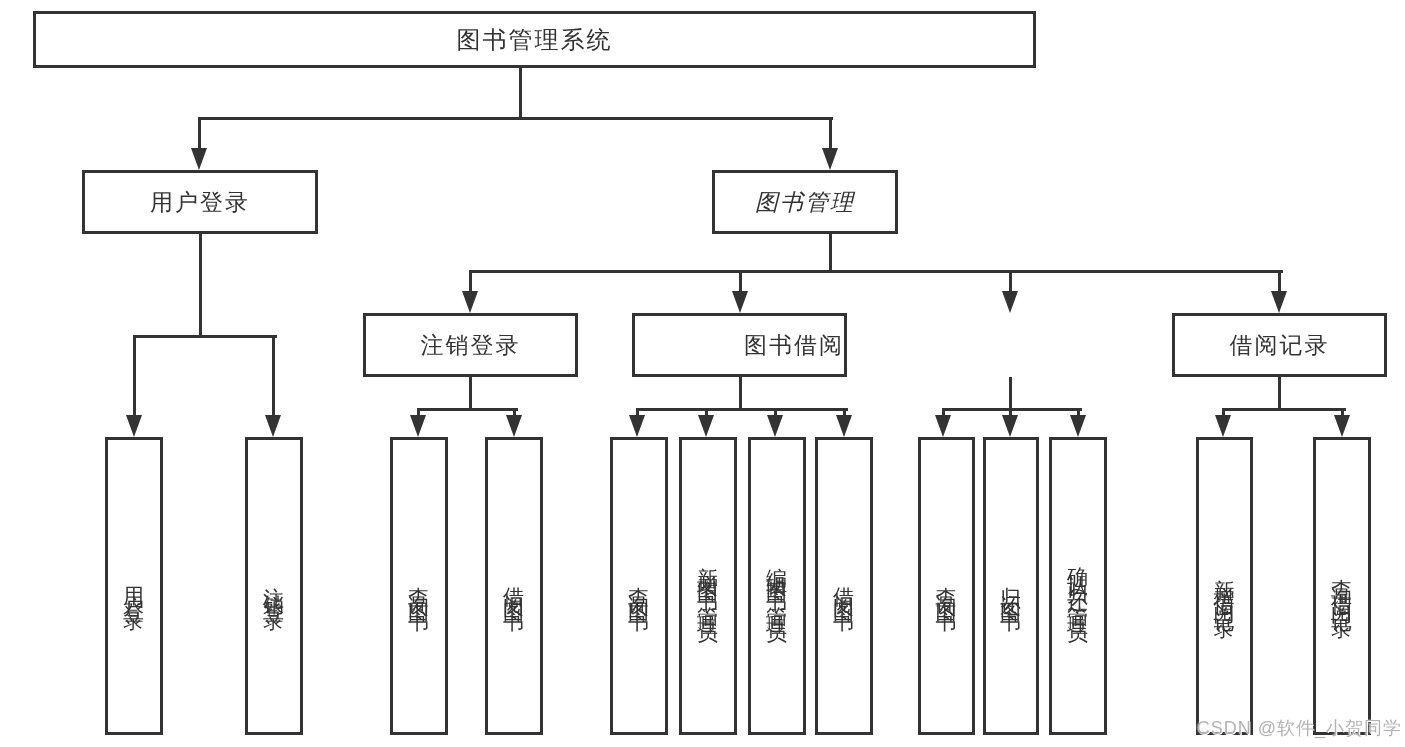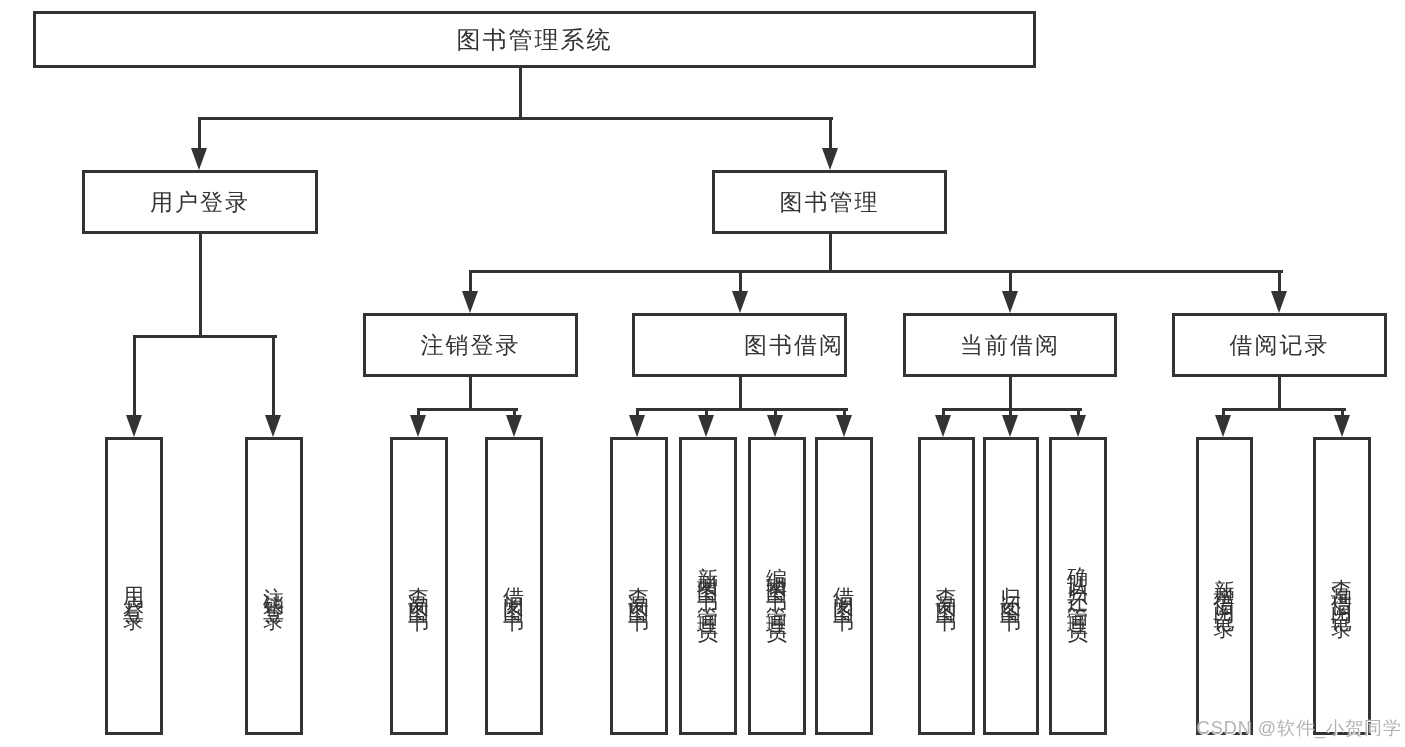--- a/index.html
+++ b/index.html
@@ -24,21 +24,21 @@
   .node-v span{
     writing-mode:vertical-rl;
     text-orientation:mixed;
     font-size:21px;
     letter-spacing:8px;
     line-height:1;
   }
   
   #root      {left:18px;  top:11px;  width:1003px;height:57px;margin-left:15px;}
   #l2-login  {left:82px;  top:170px; width:236px; height:64px;}
-  #l2-mgmt   {left:712px; top:170px; width:235px; height:64px;}
+  #l2-mgmt   {left:712px; top:170px; width:186px; height:64px;font-style:italic;}
   #l3-newbook{left:363px; top:313px; width:215px; height:64px;}
   #l3-borrow {left:632px; top:313px; width:215px; height:64px;justify-content:flex-end;}
   #l3-current{left:903px; top:313px; width:214px; height:64px;}
   #l3-records{left:1172px;top:313px; width:215px; height:64px;}
   .leaf{top:437px;height:298px;width:58px;}
   #lf-a1{left:105px;} #lf-a2{left:245px;}
   #lf-b1{left:390px;} #lf-b2{left:485px;}
   #lf-c1{left:610px;} #lf-c2{left:679px;} #lf-c3{left:748px;} #lf-c4{left:815px;}
   #lf-d1{left:918px;width:57px;} #lf-d2{left:983px;width:56px;} #lf-d3{left:1049px;}
   #lf-e1{left:1196px;width:57px;} #lf-e2{left:1313px;}
@@ -76,23 +76,20 @@
   </div>
   <div class="node node-h" id="l2-mgmt">
     <span>图书管理</span>
   </div>
 
   <div class="node node-h" id="l3-newbook">
     <span>注销登录</span>
   </div>
   <div class="node node-h" id="l3-borrow">
     <span>图书借阅</span>
-  </div>
-  <div class="node node-h" id="l3-current">
-    <span>当前借阅</span>
   </div>
   <div class="node node-h" id="l3-records">
     <span>借阅记录</span>
   </div>
 
   <div class="node node-v leaf" id="lf-a1">
     <span>用户登录</span>
   </div>
   <div class="node node-v leaf" id="lf-a2">
     <span>注销登录</span>

